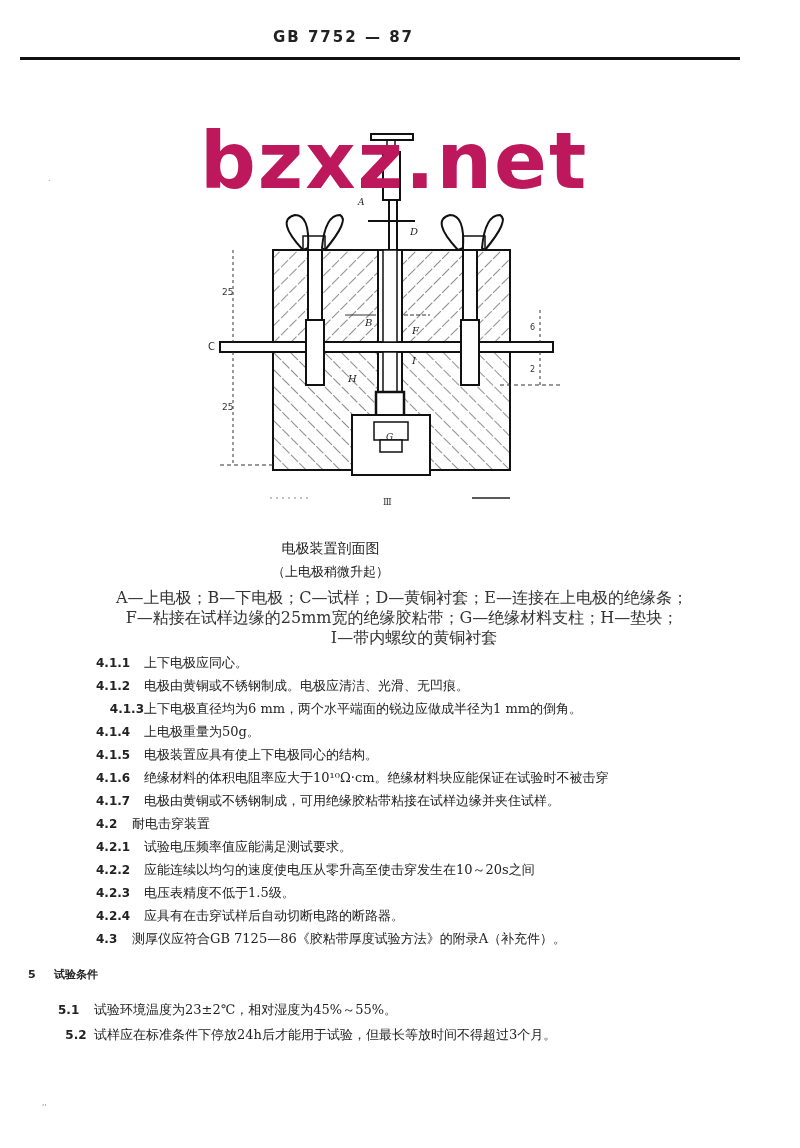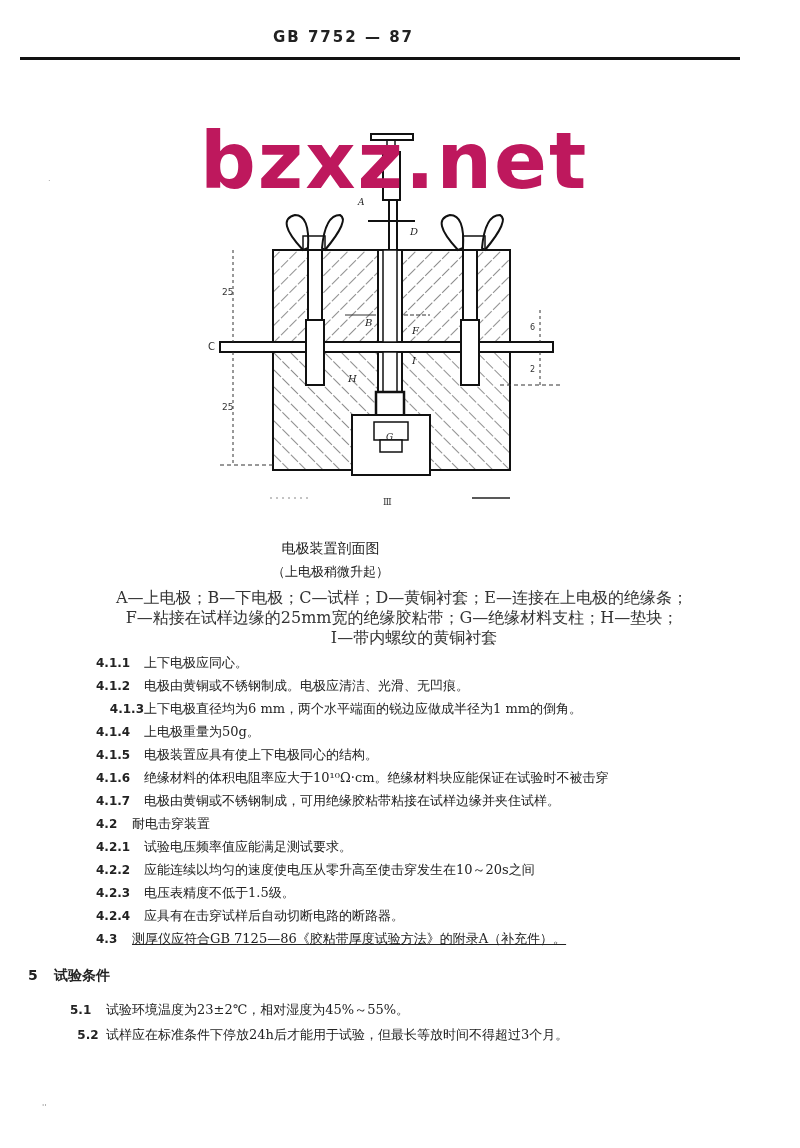--- a/index.html
+++ b/index.html
@@ -10,23 +10,23 @@
   .header-rule-full { position: absolute; top: 57px; left: 20px; width: 464px; height: 3px; background: #111; }
   .watermark { position: absolute; top: 116px; left: 200px; width: 360px; text-align: center;
                font-family: "DejaVu Sans", sans-serif; font-weight: bold; font-size: 78px; color: #be185d;
                letter-spacing: 2px; z-index: 2; pointer-events: none; }
   .figure { position: absolute; top: 110px; left: 200px; width: 380px; height: 400px; z-index: 1; }
   .caption { position: absolute; left: 0; width: 661px; text-align: center; font-size: 14px; color: #222; }
   .legend-line { position: absolute; left: 2px; width: 800px; text-align: center; font-size: 16px; color: #333; }
   .clause { position: absolute; left: 52px; font-size: 13px; color: #222; white-space: nowrap; margin-left: 44px; }
   .clause .num { font-family: "DejaVu Sans", sans-serif; font-weight: bold; display: inline-block; min-width: 48px; font-size: 12px; }
   .clause .num.short { min-width: 36px; }
-  .section { position: absolute; left: 28px; font-size: 14px; font-weight: bold; color: #222; }
+  .section { position: absolute; left: 28px; font-size: 11px; font-weight: bold; color: #222; }
   .section .num { font-family: "DejaVu Sans", sans-serif; display: inline-block; min-width: 26px; }
-  .sub5 { position: absolute; left: 58px; font-size: 13px; color: #222; white-space: nowrap; margin-left: 12px; }
+  .sub5 { position: absolute; left: 58px; font-size: 13px; color: #222; white-space: nowrap; }
   .sub5 .num { font-family: "DejaVu Sans", sans-serif; font-weight: bold; display: inline-block; min-width: 36px; font-size: 12px; }
   .page-mark { position: absolute; left: 42px; top: 1102px; font-size: 8px; color: #888; }
   .margin-mark { position: absolute; left: 48px; top: 176px; font-size: 8px; color: #888; }
 </style>
 </head>
 <body>
 
 <div class="header">GB 7752 — 87</div>
 <div class="header-rule-full" style="width:720px;"></div>
 
@@ -126,19 +126,19 @@
 <div class="clause" style="top:723px;"><span class="num">4.1.4</span><span>上电极重量为50g。</span></div>
 <div class="clause" style="top:746px;"><span class="num">4.1.5</span><span>电极装置应具有使上下电极同心的结构。</span></div>
 <div class="clause" style="top:769px;"><span class="num">4.1.6</span><span>绝缘材料的体积电阻率应大于10¹⁰Ω·cm。绝缘材料块应能保证在试验时不被击穿</span></div>
 <div class="clause" style="top:792px;"><span class="num">4.1.7</span><span>电极由黄铜或不锈钢制成，可用绝缘胶粘带粘接在试样边缘并夹住试样。</span></div>
 
 <div class="clause" style="top:815px;"><span class="num short">4.2</span><span>耐电击穿装置</span></div>
 <div class="clause" style="top:838px;"><span class="num">4.2.1</span><span>试验电压频率值应能满足测试要求。</span></div>
 <div class="clause" style="top:861px;"><span class="num">4.2.2</span><span>应能连续以均匀的速度使电压从零升高至使击穿发生在10～20s之间</span></div>
 <div class="clause" style="top:884px;"><span class="num">4.2.3</span><span>电压表精度不低于1.5级。</span></div>
 <div class="clause" style="top:907px;"><span class="num">4.2.4</span><span>应具有在击穿试样后自动切断电路的断路器。</span></div>
-<div class="clause" style="top:930px;text-decoration:underline;"><span class="num short">4.3</span><span>测厚仪应符合GB 7125—86《胶粘带厚度试验方法》的附录A（补充件）。</span></div>
+<div class="clause" style="top:930px;"><span class="num short">4.3</span><span>测厚仪应符合GB 7125—86《胶粘带厚度试验方法》的附录A（补充件）。</span></div>
 
 <div class="section" style="top:967px;"><span class="num">5</span><span>试验条件</span></div>
 <div class="sub5" style="top:1001px;"><span class="num">5.1</span><span>试验环境温度为23±2℃，相对湿度为45%～55%。</span></div>
 <div class="sub5" style="top:1026px;text-align:center;"><span class="num">5.2</span><span>试样应在标准条件下停放24h后才能用于试验，但最长等放时间不得超过3个月。</span></div>
 
 <div class="page-mark">''</div>
 
 </body></html>

